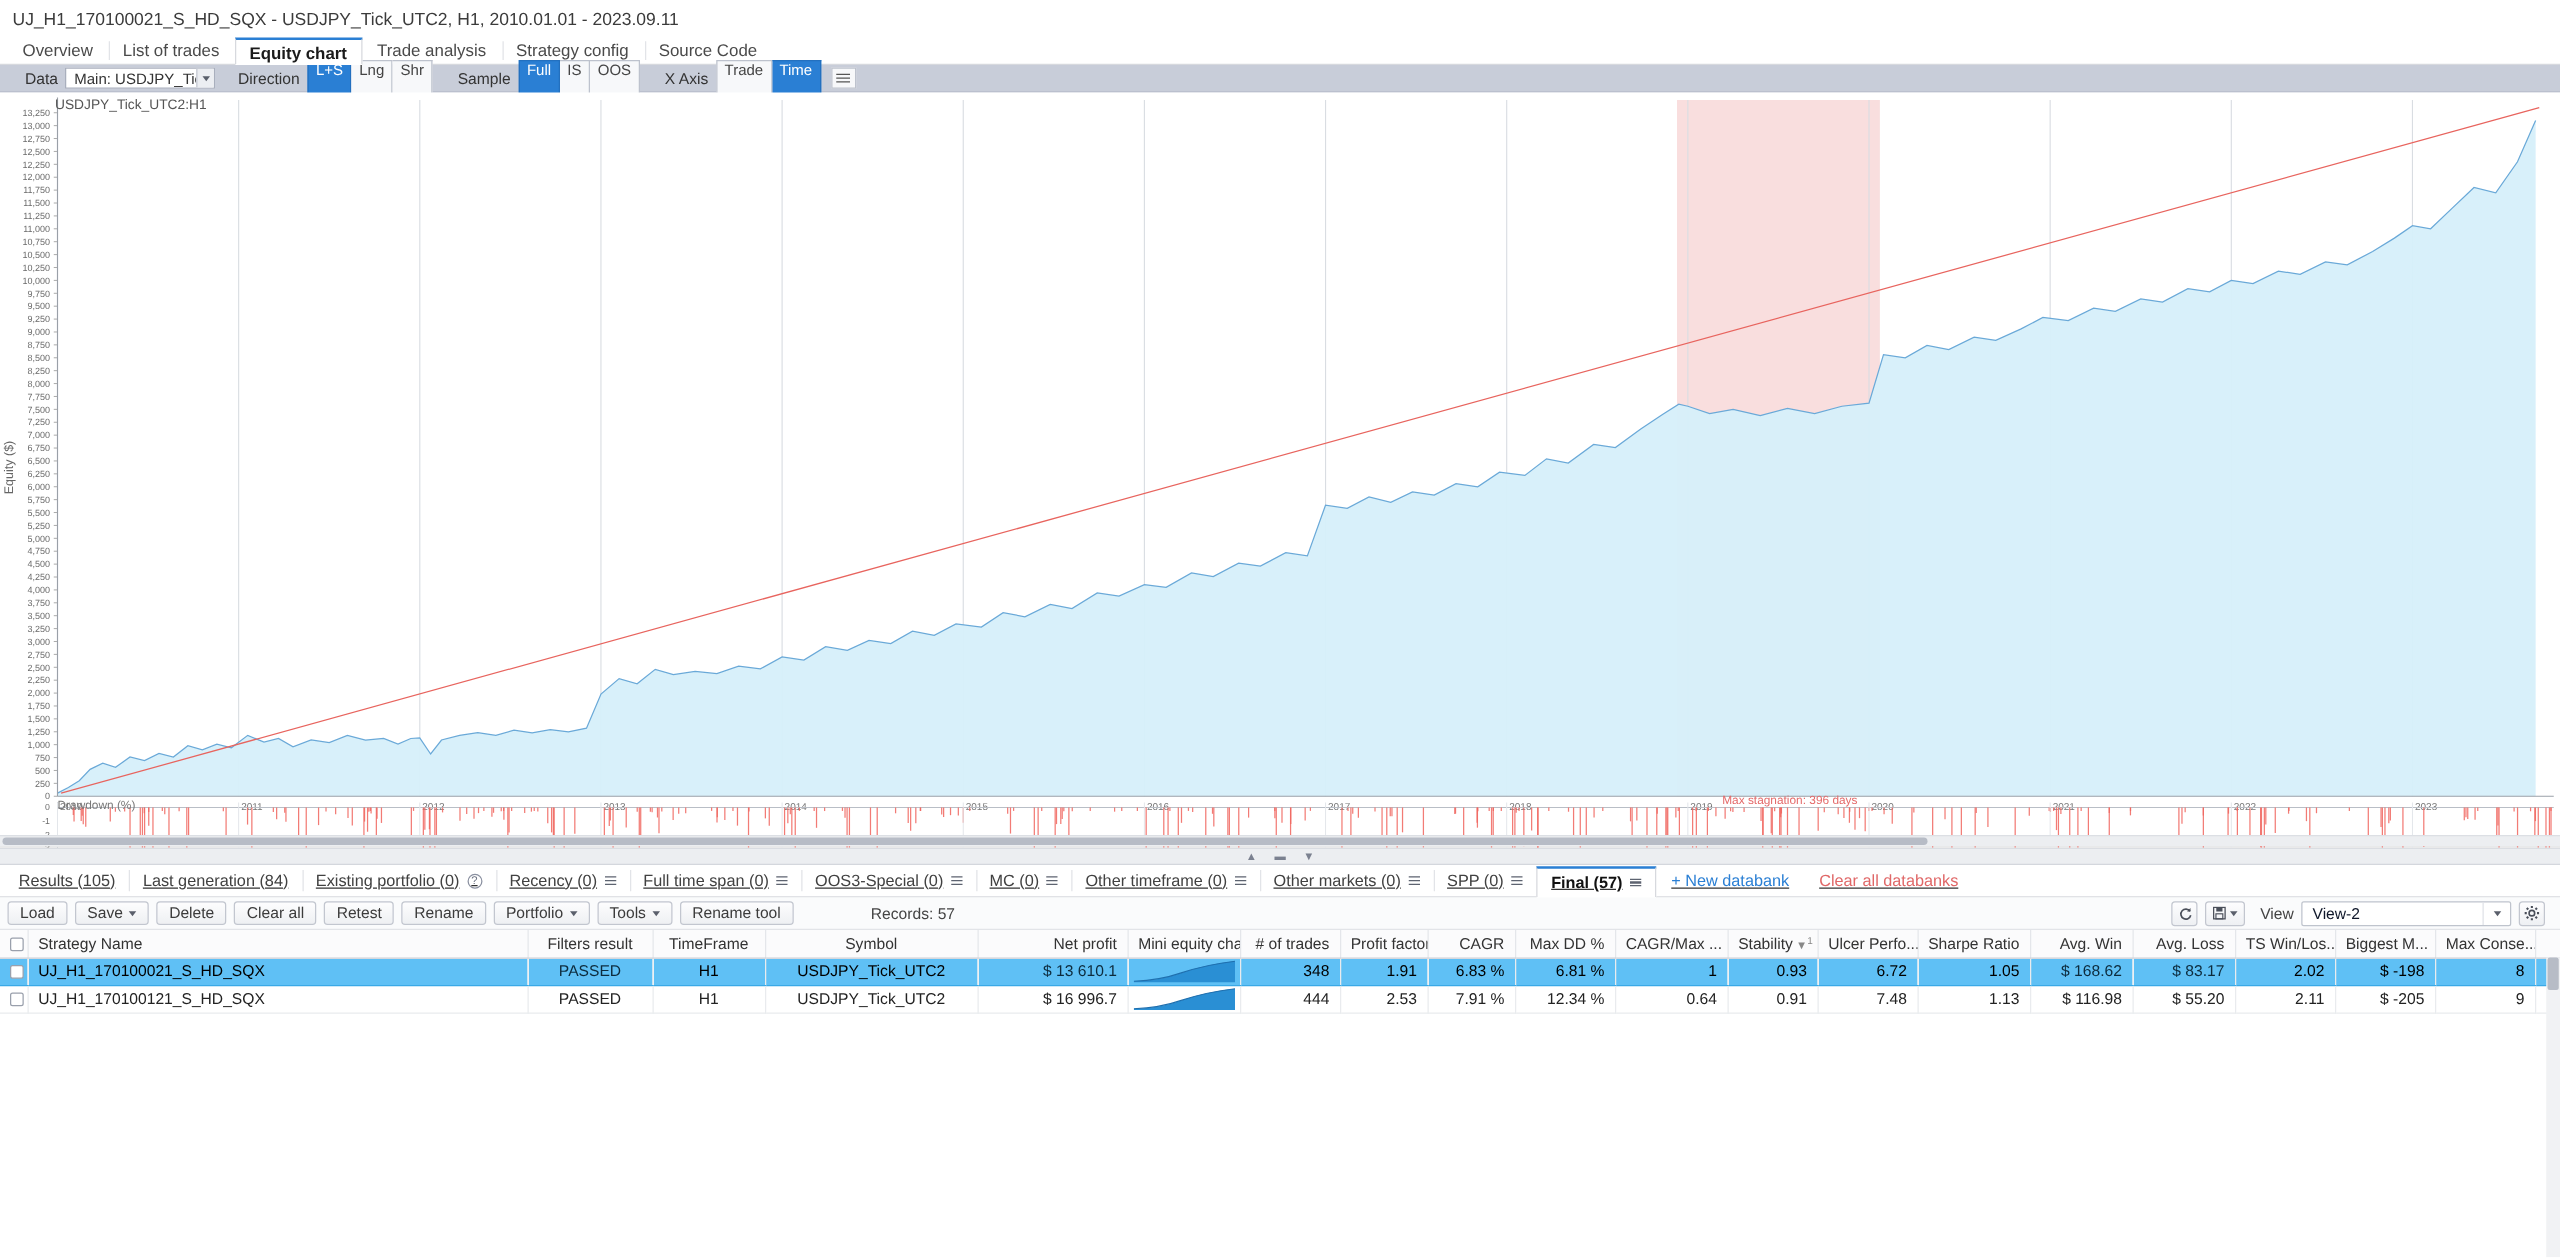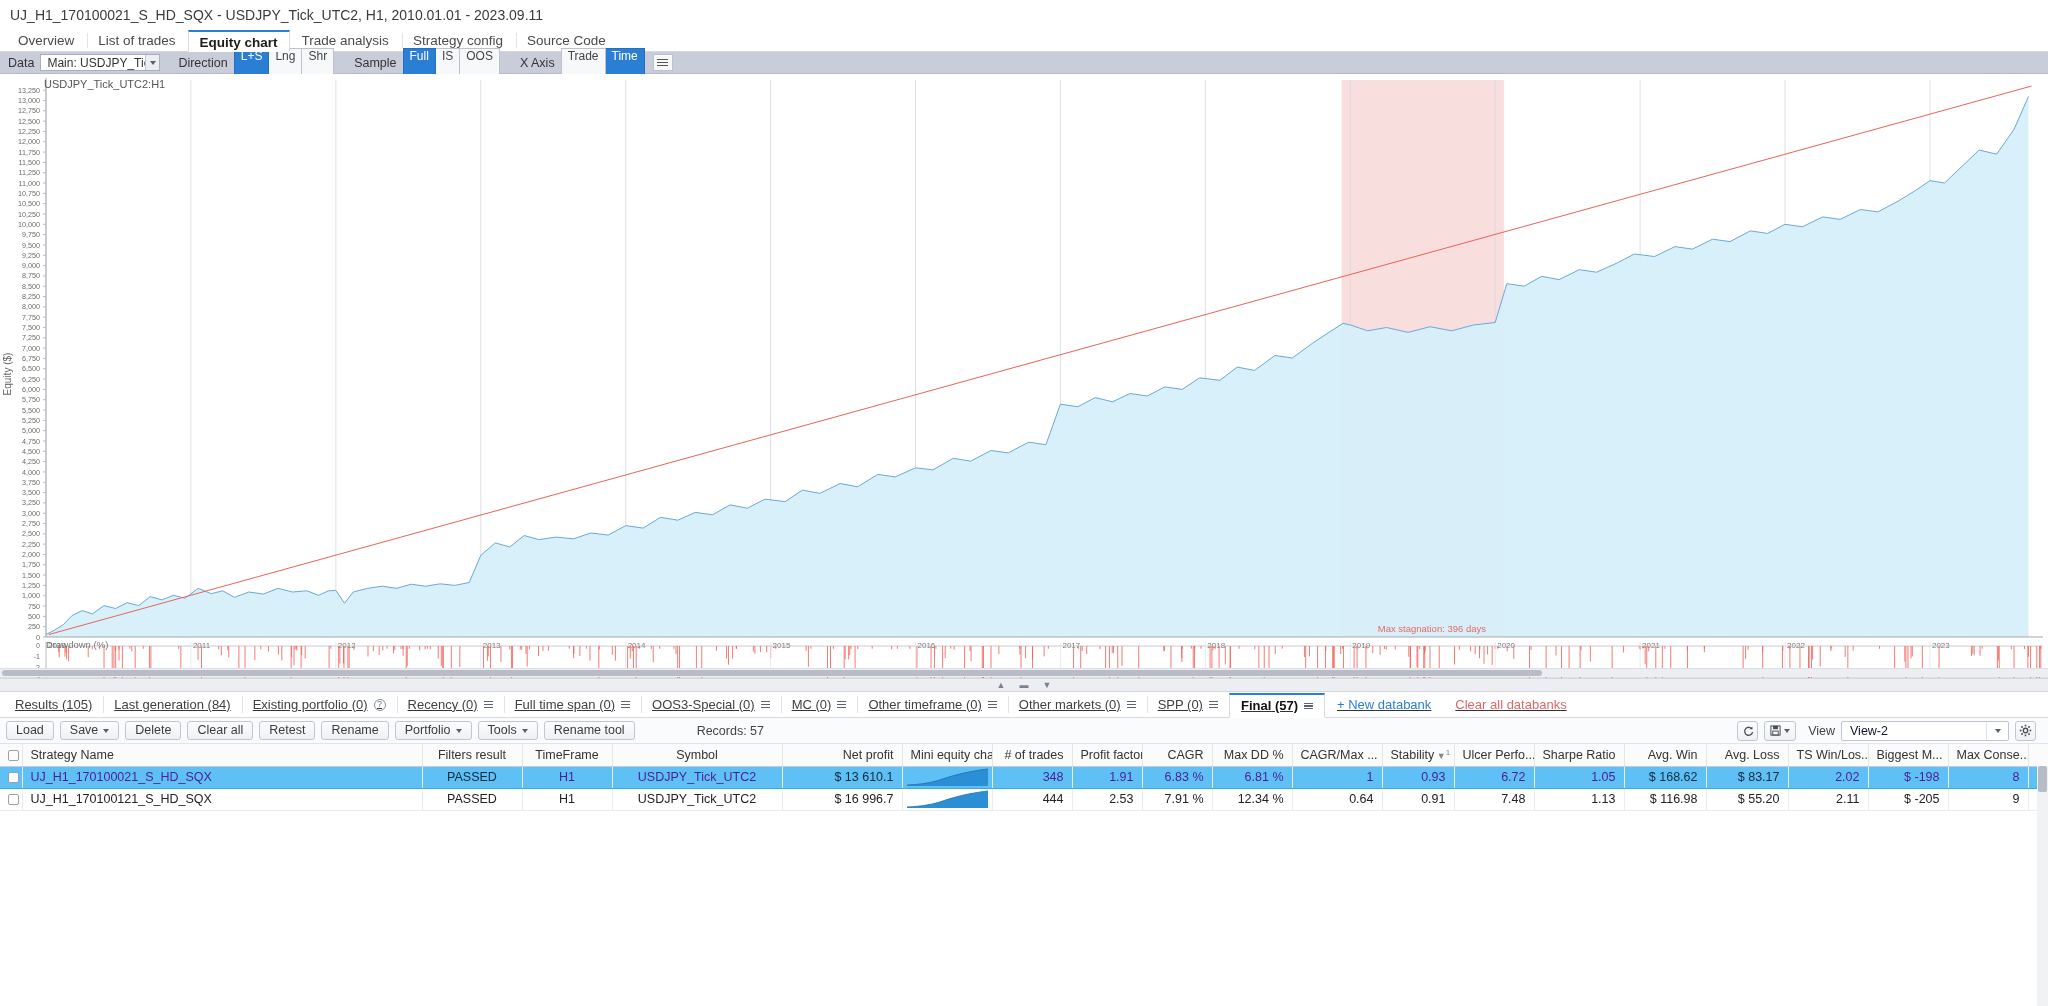--- a/index.html
+++ b/index.html
@@ -66,21 +66,21 @@
   
   .chart-toolbar {
     flex: 0 0 22px; height: 22px;
     background: #c8cdd9;
     display: flex; align-items: center;
     padding: 0 4px;
     gap: 0px;
     font-size: 12.5px;
     border-bottom: 1px solid #b6bcca;
   }
-  .tb-label { color: #333; padding: 0 6px 0 4px; white-space: nowrap; }
+  .tb-label { color: #333; padding: 0 6px 0 4px; white-space: nowrap; margin-left: 12px; }
   .tb-select {
     height: 17px; line-height: 16px;
     background: #fff; border: 1px solid #a9afbd;
     display: flex; align-items: center;
     font-size: 12px; color: #333;
     padding: 0 0 0 6px;
     min-width: 110px;
     position: relative;
   }
   .tb-select .caret-box {
@@ -221,21 +221,21 @@
   table.results th.left { text-align: left; }
   table.results th.center { text-align: center; }
   table.results td {
     height: 22px;
     font-size: 12.5px; color: #222;
     border-right: 1px solid #e9ebee; border-bottom: 1px solid #e9ebee;
     padding: 0 8px; text-align: right; white-space: nowrap; overflow: hidden;
   }
   table.results td.left { text-align: left; }
   table.results td.center { text-align: center; }
-  tr.row-sel td { background: #5fc0f5; color: #4c1d95; border-bottom: 1px solid #3aa9e6; }
+  tr.row-sel td { background: #5fc0f5; color: #000000; border-bottom: 1px solid #3aa9e6; }
   tr.row-sel td.blue, tr.row-sel td.red, tr.row-sel td.green { color: #0d2b3d; }
   td.blue { color: #2a6fd4; } td.red { color: #e0544f; } td.green { color: #2faa4f; font-weight: normal; }
   .cbx { width: 11px; height: 11px; border: 1px solid #9aa0ac; border-radius: 2px; background: #fff; display: inline-block; vertical-align: middle; }
   .sort-marker { font-size: 9px; color: #888; }
   .sort-marker sup { font-size: 8px; }
   .mini-chart { display:block; width: 100%; height: 18px; }
   .vscroll {
     position: absolute; right: 0; top: 22px; width: 11px; bottom: 0;
     background: #f1f2f4;
   }
@@ -806,21 +806,21 @@
         <text x="1642.1219158200322" y="662" font-size="8.5" fill="#555" font-family="&quot;Liberation Sans&quot;, sans-serif">2021</text>
         <line x1="1785.0420899854896" y1="568" x2="1785.0420899854896" y2="648" stroke="#e3e6ea" stroke-width="0.8"></line>
         <text x="1787.0420899854896" y="662" font-size="8.5" fill="#555" font-family="&quot;Liberation Sans&quot;, sans-serif">2022</text>
         <line x1="1929.9622641509472" y1="568" x2="1929.9622641509472" y2="648" stroke="#e3e6ea" stroke-width="0.8"></line>
         <text x="1931.9622641509472" y="662" font-size="8.5" fill="#555" font-family="&quot;Liberation Sans&quot;, sans-serif">2023</text>
         <line x1="46" y1="648" x2="2043" y2="648" stroke="#9aa0a8" stroke-width="0.8"></line>
       </svg>
     <div class="chart-series-label">USDJPY_Tick_UTC2:H1</div>
     <div class="yaxis-title">Equity ($)</div>
     <div class="dd-title" id="ddtitle" style="top: 565px;">Drawdown (%)</div>
-    <div class="stagnation-label" id="stagLabel" style="left: 1377.74px; top: 549px; text-align: center;">Max stagnation: 396 days</div>
+    <div class="stagnation-label" id="stagLabel" style="left: 1377.74px; top: 561px; text-align: center;">Max stagnation: 396 days</div>
     <div class="hscroll">
         <div class="hthumb"></div>
       </div>
   </div>
 
   <div class="splitter">
     <span class="sp-ico">▲</span>
     <span class="sp-ico">▬</span>
     <span class="sp-ico">▼</span>
   </div>

